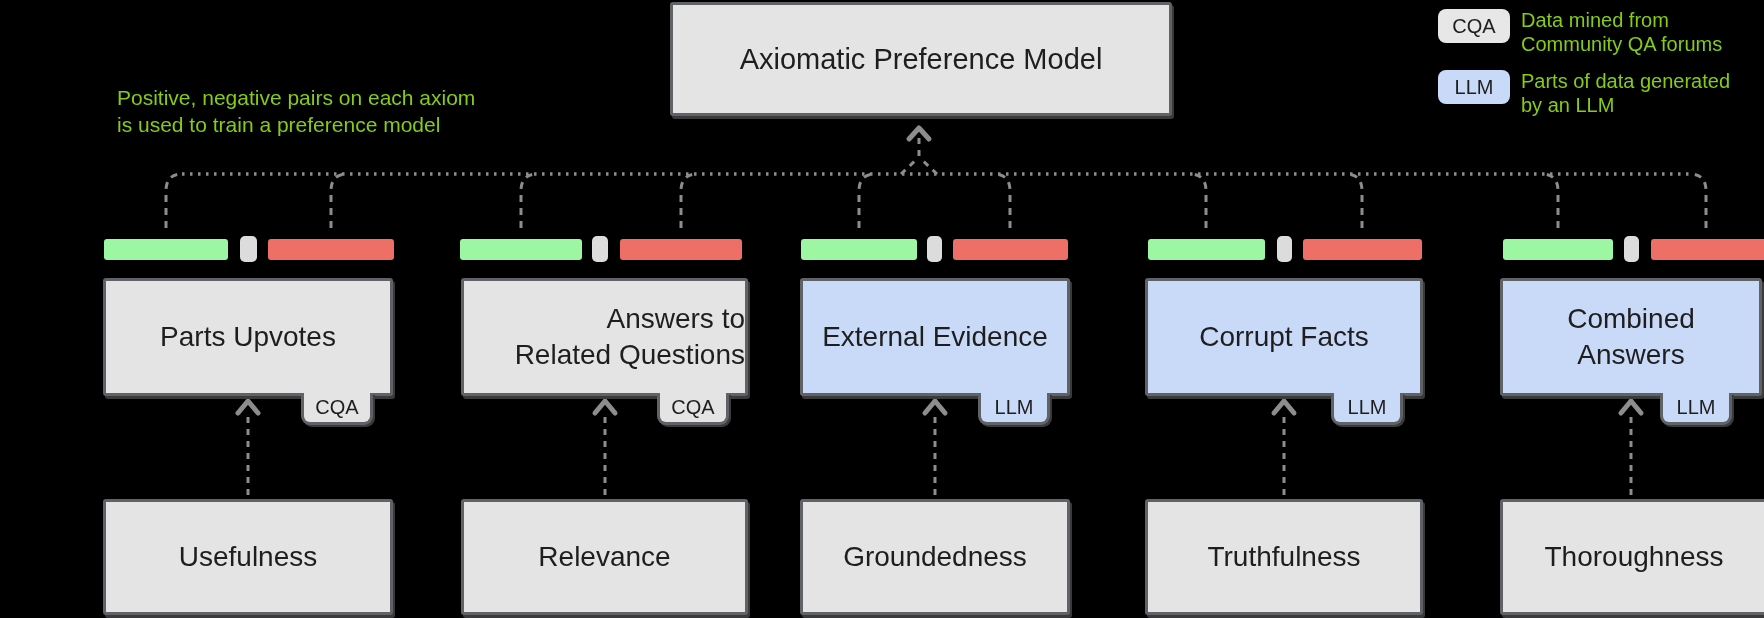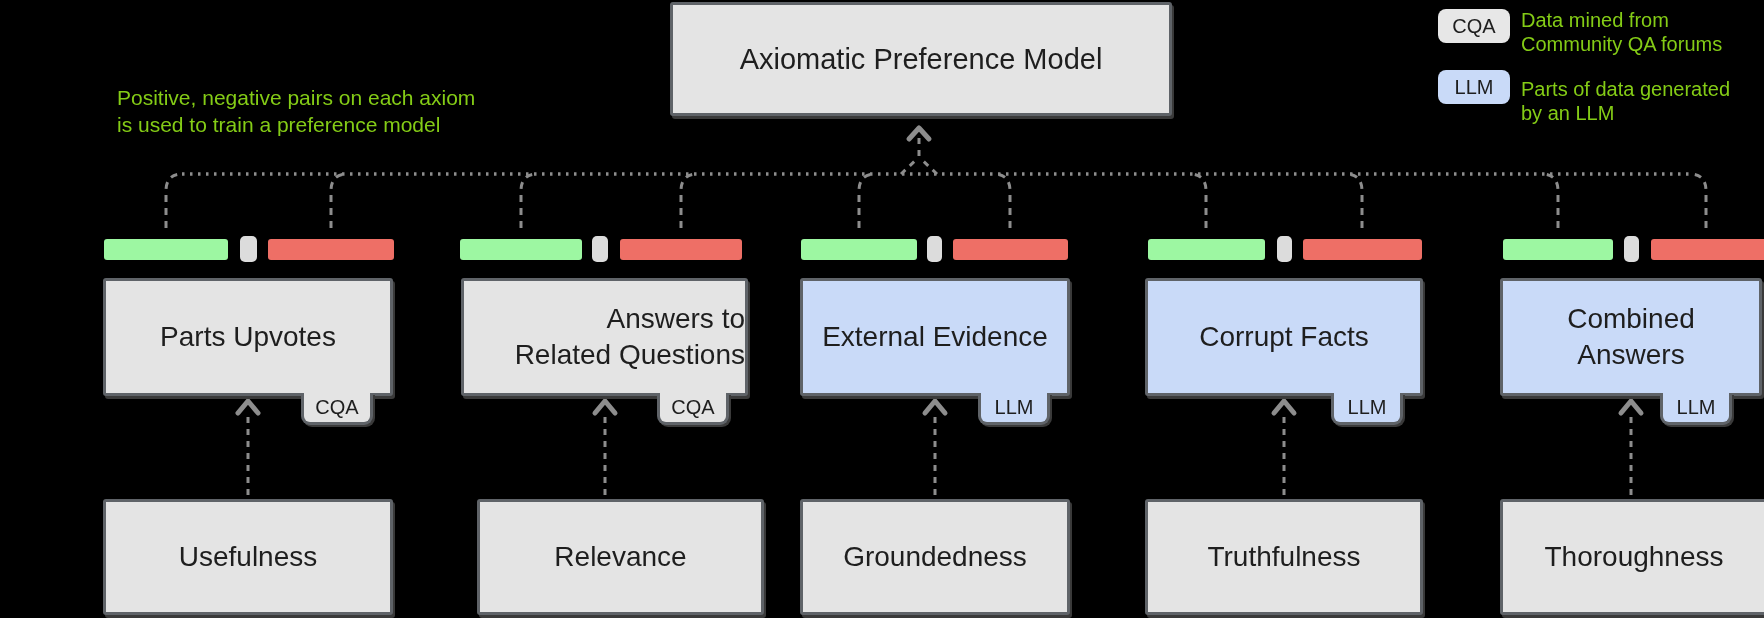--- a/index.html
+++ b/index.html
@@ -96,21 +96,21 @@
   <div class="legend-badge" style="left:1438px;top:9px;background:#e7e7e7;">
     <span>CQA</span>
   </div>
   <div class="legend-text muted" style="left:1521px;top:8px;">
     <div>Data mined from</div>
     <div>Community QA forums</div>
   </div>
   <div class="legend-badge" style="left:1438px;top:70px;background:#c9daf8;">
     <span>LLM</span>
   </div>
-  <div class="legend-text muted" style="left:1521px;top:77px;">
+  <div class="legend-text muted" style="left:1521px;top:69px;">
     <div>Parts of data generated</div>
     <div>by an LLM</div>
   </div>
 
   <div class="bar pos" style="left:104px;width:124px;"></div>
   <div class="knob" style="left:240px;width:17px;"></div>
   <div class="bar neg" style="left:268px;width:126px;"></div>
   <div class="node" style="left:103px;top:278px;width:290px;height:118px;">
     <span class="line">Parts Upvotes</span>
   </div>
@@ -124,21 +124,21 @@
   <div class="bar pos" style="left:460px;width:122px;"></div>
   <div class="knob" style="left:592px;width:16px;"></div>
   <div class="bar neg" style="left:620px;width:122px;"></div>
   <div class="node" style="left:461px;top:278px;width:287px;height:118px;align-items:flex-end;">
     <span class="line">Answers to</span>
     <span class="line">Related Questions</span>
   </div>
   <div class="tag" style="left:657px;top:393px;">
     <span>CQA</span>
   </div>
-  <div class="node" style="left:461px;top:499px;width:287px;height:116px;margin-left:16px;">
+  <div class="node" style="left:461px;top:499px;width:287px;height:116px;">
     <span class="line">Relevance</span>
   </div>
 
   <div class="bar pos" style="left:801px;width:116px;"></div>
   <div class="knob" style="left:927px;width:15px;"></div>
   <div class="bar neg" style="left:953px;width:115px;"></div>
   <div class="node blue" style="left:800px;top:278px;width:270px;height:118px;">
     <span class="line">External Evidence</span>
 
   </div>

